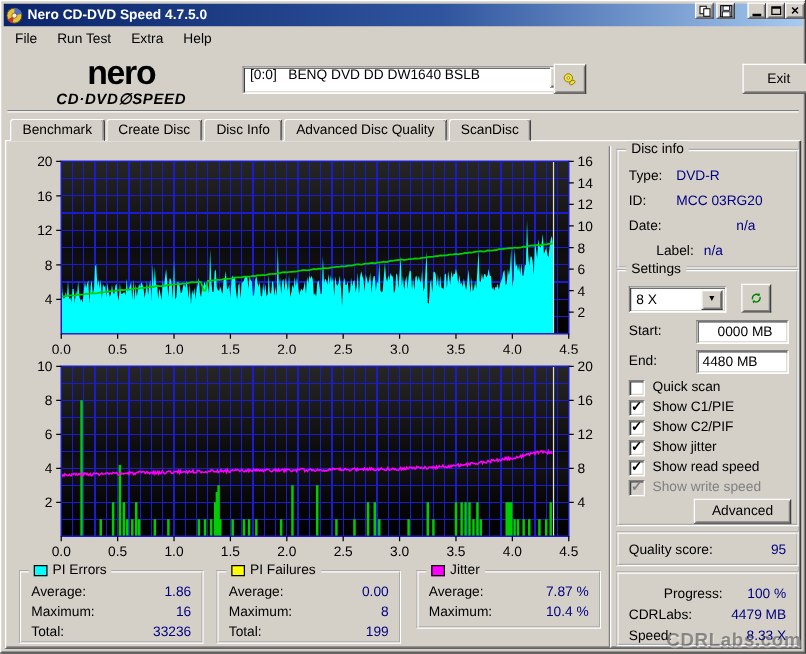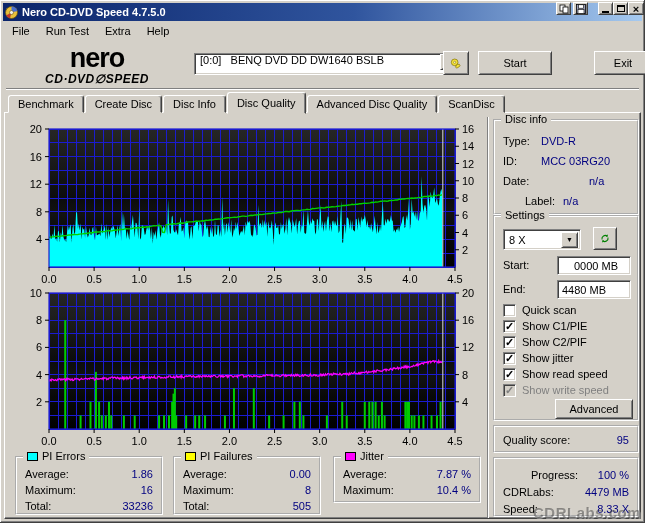--- a/index.html
+++ b/index.html
@@ -129,29 +129,27 @@
       <span>▼</span>
     </span>
   </div>
   <button id="btn-hand" class="btn">
     <svg width="18" height="18" viewBox="0 0 18 18">
       <circle cx="7" cy="8" r="5" fill="#f4e23a" stroke="#7a6a00" stroke-width="1"></circle>
       <circle cx="7" cy="8" r="1.6" fill="#fffbe0" stroke="#7a6a00" stroke-width="0.8"></circle>
       <path d="M9 13 q2 -3 5 -2 q2 1 0.5 3 l-3 2 q-2 1 -3 -0.5 Z" fill="#f4e23a" stroke="#7a6a00" stroke-width="1"></path>
     </svg>
   </button>
-  <button id="btn-start" class="btn">Start</button>
   <button id="btn-exit" class="btn">Exit</button>
   <div id="toolbar-divider"></div>
 
   <div id="tabs">
       <div class="tab">Benchmark</div>
       <div class="tab">Create Disc</div>
       <div class="tab">Disc Info</div>
-      <div class="tab selected">Disc Quality</div>
       <div class="tab">Advanced Disc Quality</div>
       <div class="tab">ScanDisc</div>
     </div>
 
   <div id="page">
     <svg id="chart1" style="position:absolute;left:8px;top:6px;" width="468" height="164">
         <defs>
           <linearGradient id="bg1" x1="0" y1="0" x2="0" y2="1">
             <stop offset="0%" stop-color="#262626"></stop>
             <stop offset="18%" stop-color="#1d1d1d"></stop>
@@ -463,21 +461,21 @@
           <div class="grow" style="top:8px;">
             <span class="lab">Average:</span>
             <span class="val">0.00</span>
           </div>
           <div class="grow" style="top:24px;">
             <span class="lab">Maximum:</span>
             <span class="val">8</span>
           </div>
           <div class="grow" style="top:40px;">
             <span class="lab">Total:</span>
-            <span class="val">505</span>
+            <span class="val">199</span>
           </div>
         </div>
         <div class="groupbox" style="left:328px;top:343px;width:148px;height:47px;">
           <span class="legend">
             <span class="swatch" style="background:#ff00ff;"></span>
             <span>Jitter</span>
           </span>
           <div class="grow" style="top:8px;">
             <span class="lab">Average:</span>
             <span class="val">7.87 %</span>

